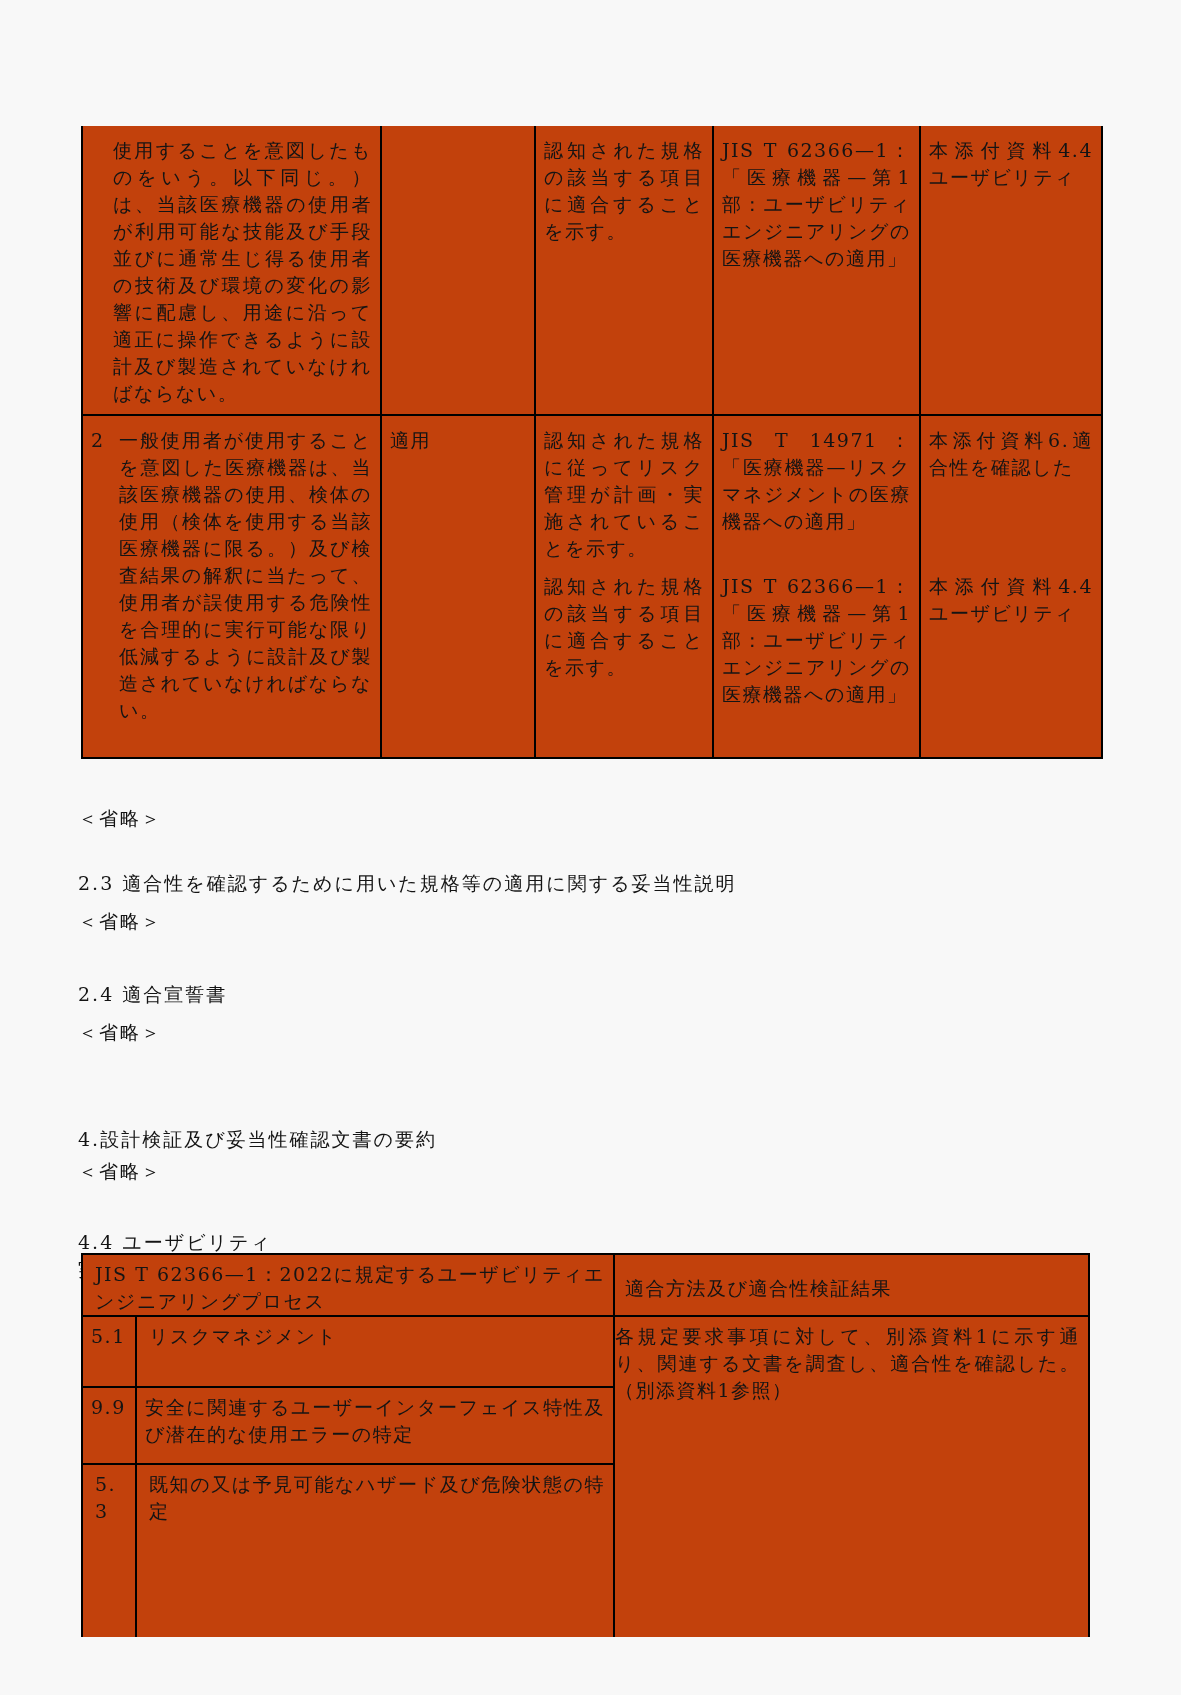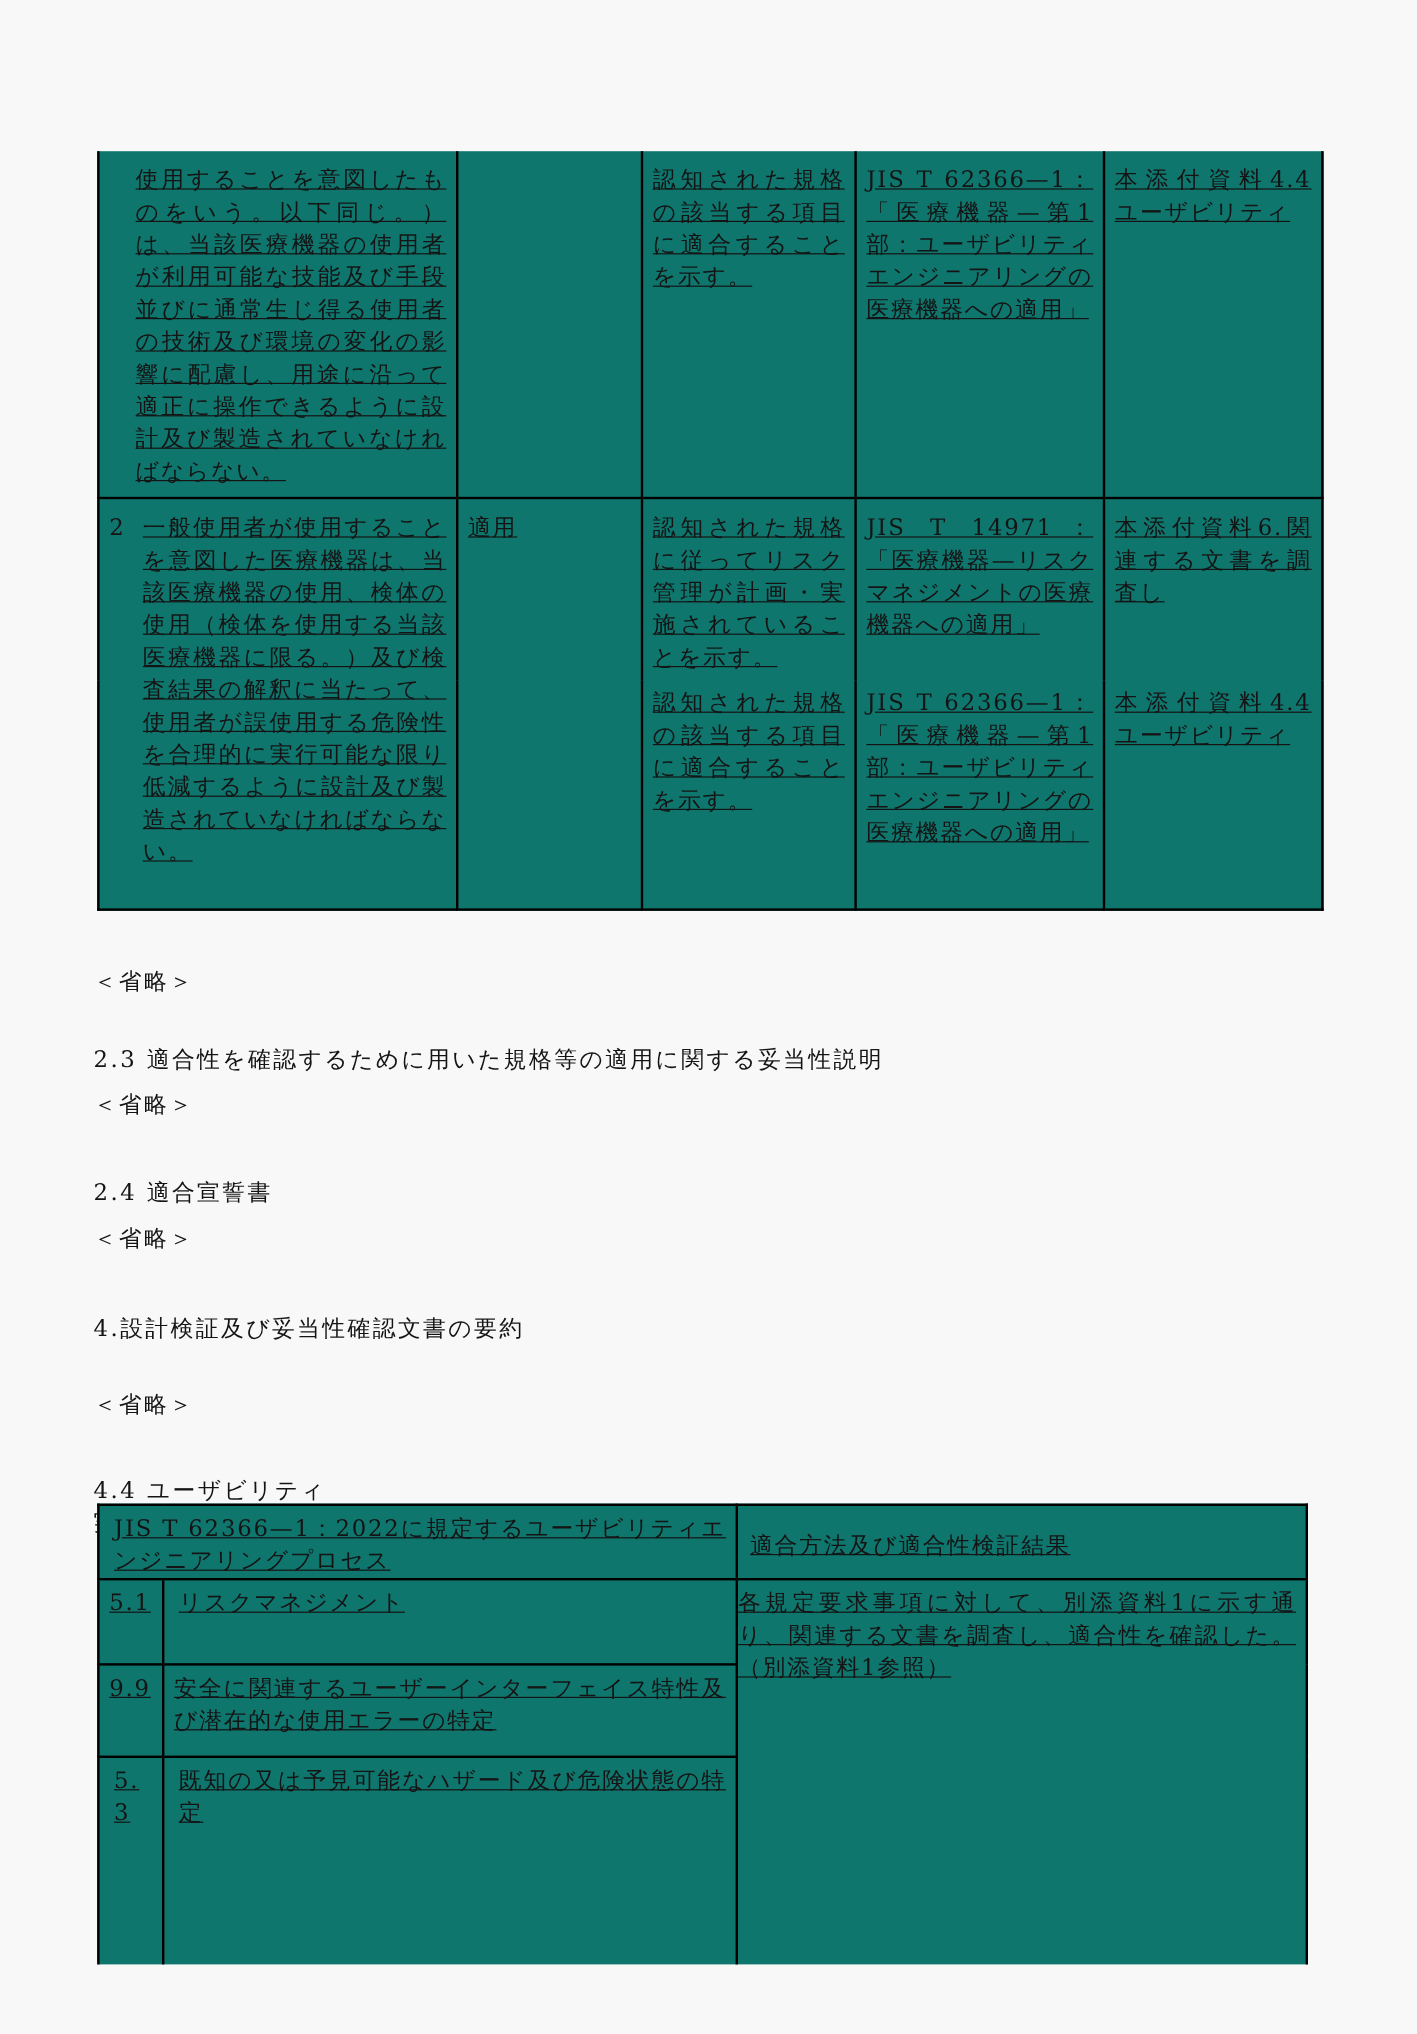--- a/index.html
+++ b/index.html
@@ -10,22 +10,21 @@
     background:#f8f8f8;
     color:#141414;
     font-family:"DejaVu Serif","Liberation Serif",serif;
     font-size:19px;
     overflow:hidden;
   }
   .doc-table {
     position:absolute;
     border-collapse:collapse;
     table-layout:fixed;
-    background:#0f766e;
-    text-decoration:underline;
+    background:#c2410c;
   }
   .doc-table td {
     border:2px solid #000;
     vertical-align:top;
     padding:11px 8px 0 8px;
     line-height:27px;
     letter-spacing:1.5px;
     text-align:justify;
     text-justify:inter-character;
     word-break:break-all;
@@ -84,21 +83,21 @@
       </div>
     </td>
     <td rowspan="2">適用</td>
     <td class="no-bb">
       <p class="block">認知された規格に従ってリスク管理が計画・実施されていることを示す。</p>
     </td>
     <td class="no-bb">
       <p class="block">JIS T 14971：「医療機器—リスクマネジメントの医療機器への適用」</p>
     </td>
     <td class="no-bb">
-      <p class="block">本添付資料6.関連する文書を調査し</p>
+      <p class="block">本添付資料6.適合性を確認した</p>
     </td>
   </tr>
   <tr style="height:191px">
     <td class="no-bt" style="padding-top:6px">
       <p class="block">認知された規格の該当する項目に適合することを示す。</p>
     </td>
     <td class="no-bt" style="padding-top:6px">
       <p class="block">JIS T 62366—1：「医療機器—第1部：ユーザビリティエンジニアリングの医療機器への適用」</p>
     </td>
     <td class="no-bt" style="padding-top:6px">
@@ -106,21 +105,21 @@
     </td>
   </tr>
 </tbody>
   </table>
 
 <div class="heading" style="top:803px">＜省略＞</div>
 <div class="heading" style="top:868px">2.3 適合性を確認するために用いた規格等の適用に関する妥当性説明</div>
 <div class="heading" style="top:906px">＜省略＞</div>
 <div class="heading" style="top:979px">2.4 適合宣誓書</div>
 <div class="heading" style="top:1017px">＜省略＞</div>
-<div class="heading" style="top:1092px">4.設計検証及び妥当性確認文書の要約</div>
+<div class="heading" style="top:1124px">4.設計検証及び妥当性確認文書の要約</div>
 <div class="heading" style="top:1156px">＜省略＞</div>
 <div class="heading" style="top:1227px">4.4 ユーザビリティ</div>
 <div class="heading" style="top:1254px">実施状況</div>
 
 <table id="proc-table" class="doc-table">
   <colgroup>
     <col style="width:54px">
       <col style="width:478px">
       <col style="width:475px">
   </colgroup>

